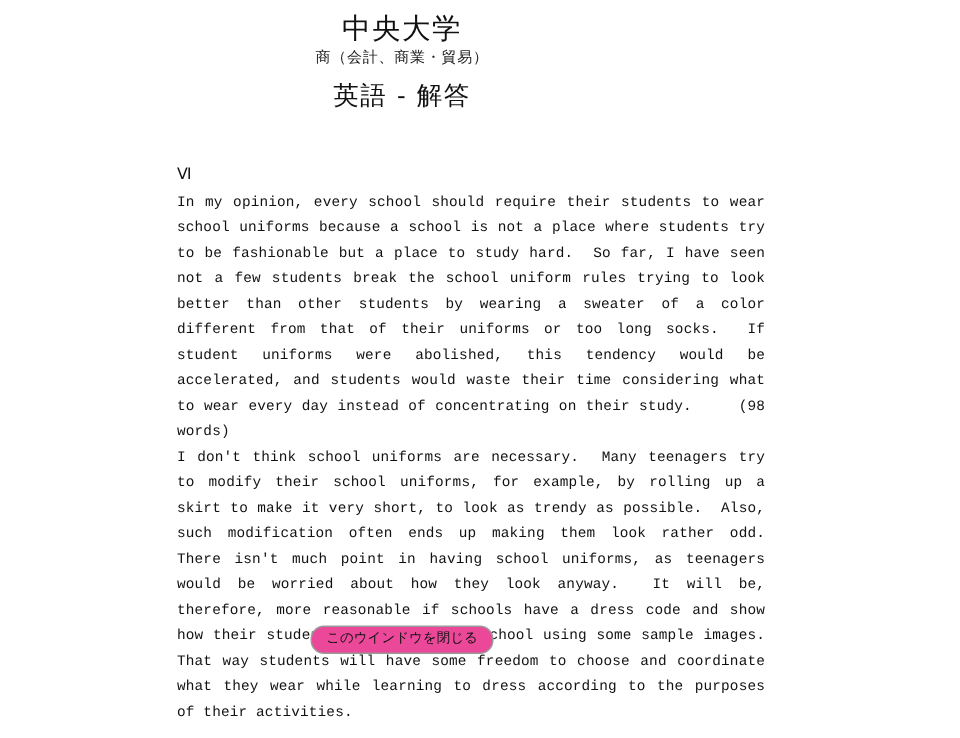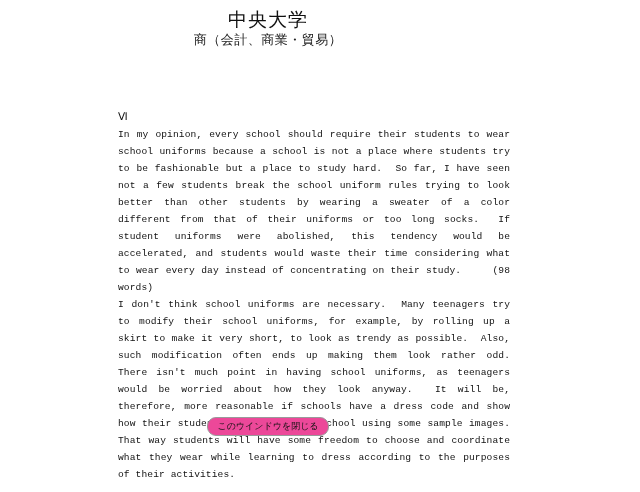--- a/index.html
+++ b/index.html
@@ -25,22 +25,22 @@
     padding-top: 6px;
   }
   .univ-name {
     font-family: "DejaVu Serif", serif;
     font-size: 19px;
     line-height: 26px;
     letter-spacing: 1px;
     color: #111;
   }
   .faculty {
-    font-family: Liberation Serif, serif;
-    font-size: 13px;
+    font-family: Liberation Mono, monospace;
+    font-size: 10px;
     line-height: 14px;
     letter-spacing: 0.5px;
     color: #222;
     margin-top: 1px;
   }
   .subject {
     font-family: "DejaVu Serif", serif;
     font-size: 17px;
     line-height: 24px;
     letter-spacing: 1px;
@@ -99,20 +99,21 @@
   }
 </style>
 </head>
 <body>
 
 <div class="page">
 
   <div class="header">
     <div class="univ-name">中央大学</div>
     <div class="faculty">商（会計、商業・貿易）</div>
+    <div class="subject">英語 - 解答</div>
   </div>
 
   <div class="body-area">
     <div class="qnum">Ⅵ</div>
     <div class="para">In my opinion, every school should require their students to wear school uniforms because a school is not a place where students try to be fashionable but a place to study hard.  So far, I have seen not a few students break the school uniform rules trying to look better than other students by wearing a sweater of a color different from that of their uniforms or too long socks.  If student uniforms were abolished, this tendency would be accelerated, and students would waste their time considering what to wear every day instead of concentrating on their study.     (98 words)</div>
 
     <div class="para">I don't think school uniforms are necessary.  Many teenagers try to modify their school uniforms, for example, by rolling up a skirt to make it very short, to look as trendy as possible.  Also, such modification often ends up making them look rather odd.  There isn't much point in having school uniforms, as teenagers would be worried about how they look anyway.  It will be, therefore, more reasonable if schools have a dress code and show how their students should look at school using some sample images.  That way students will have some freedom to choose and coordinate what they wear while learning to dress according to the purposes of their activities.</div>
 
   </div>
 

